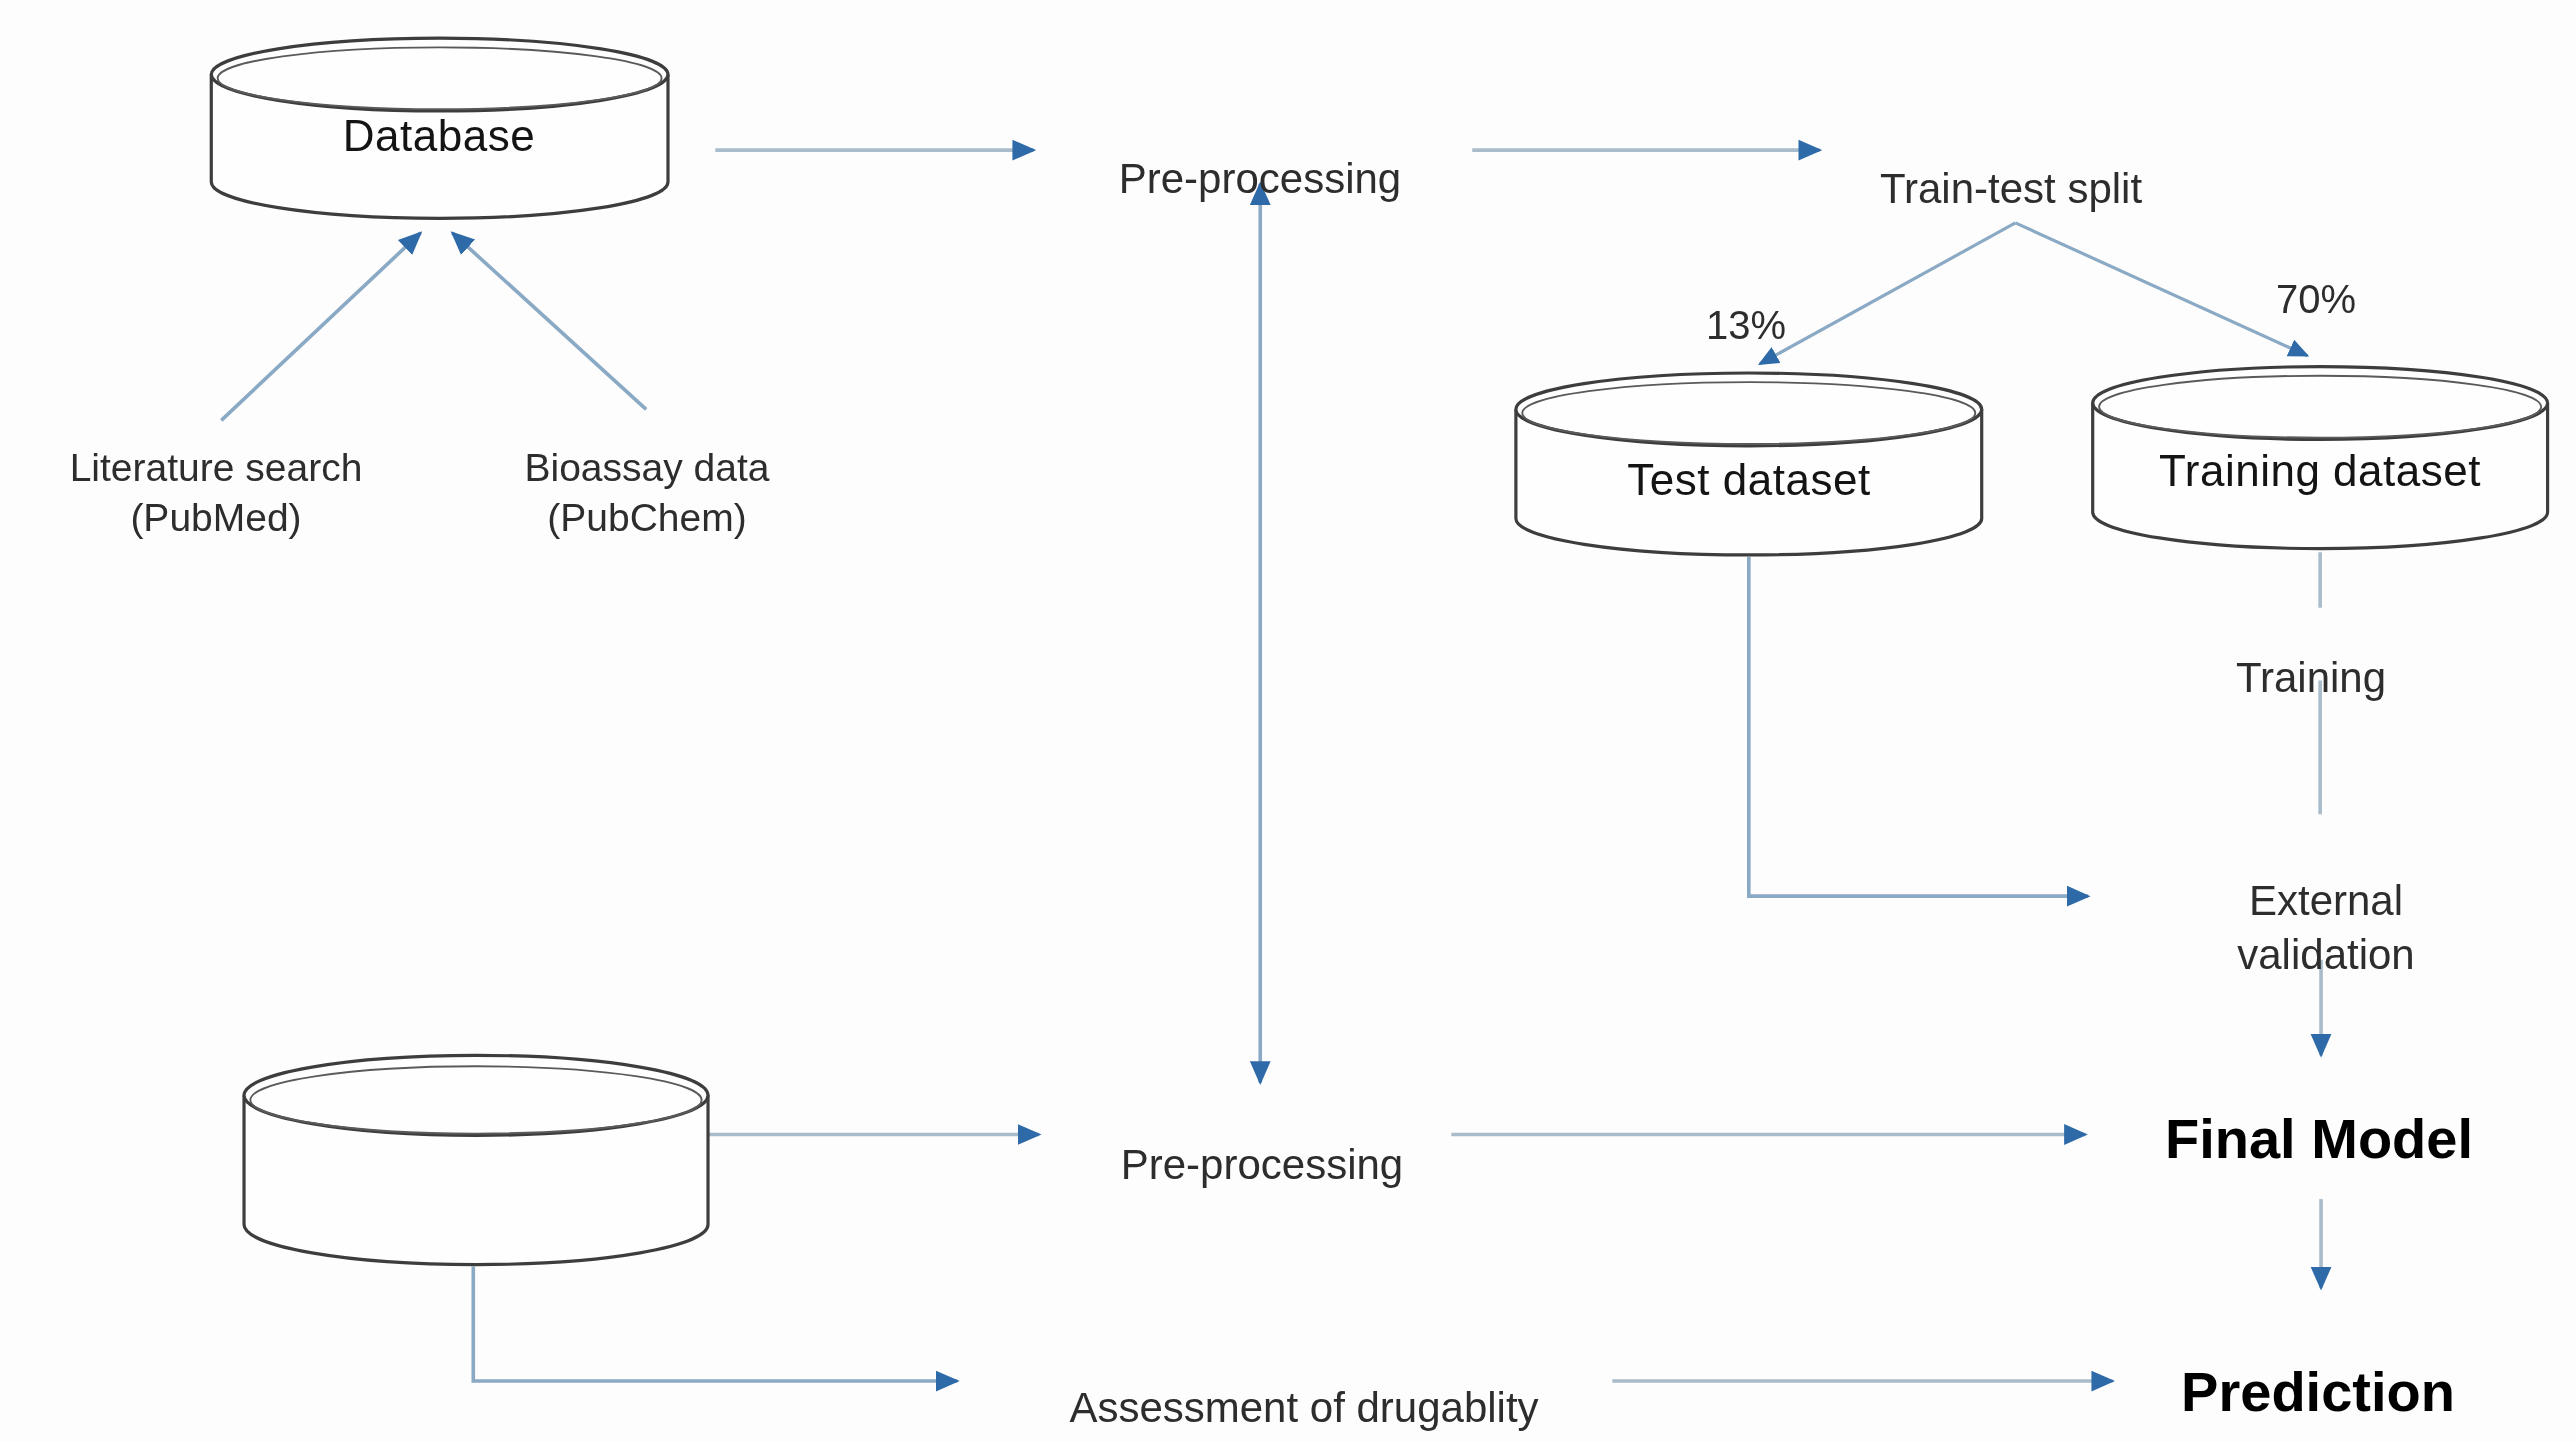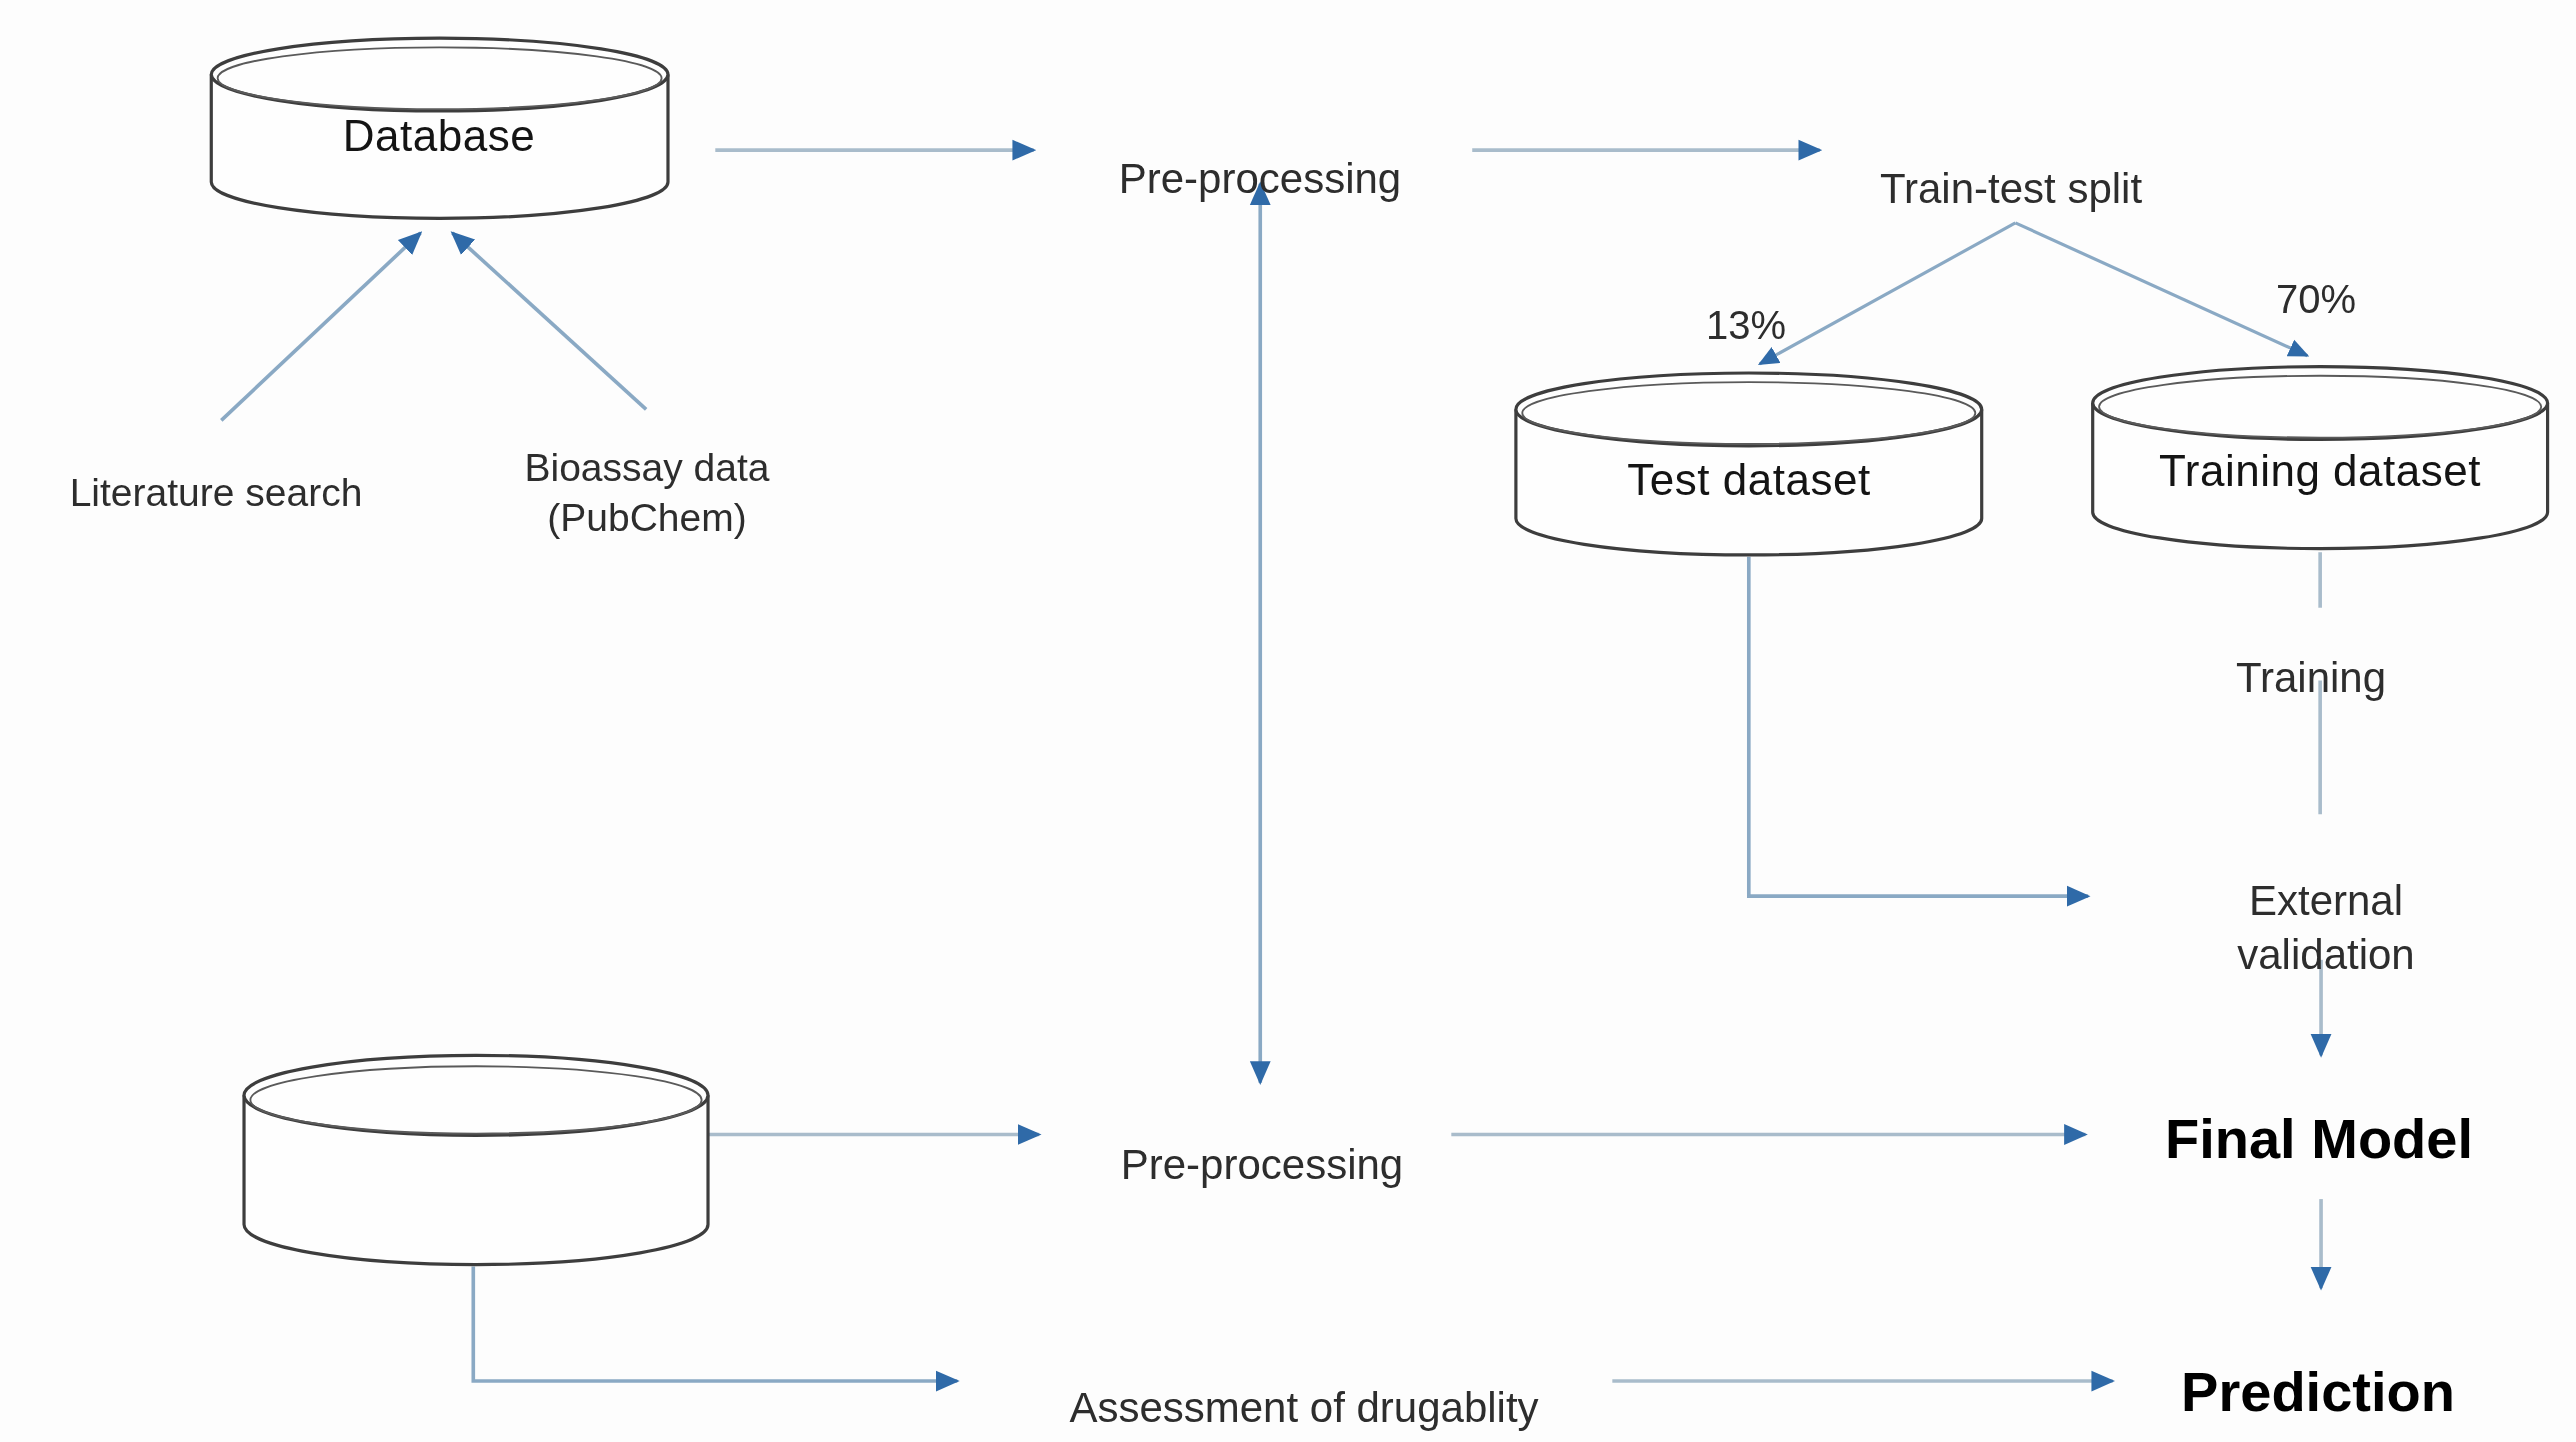--- a/index.html
+++ b/index.html
@@ -118,20 +118,21 @@
       <path d="M268,1204 L268,1346 A255,44 0 0 0 778,1346 L778,1204" fill="#fefefe" stroke="#3d3d3d" stroke-width="3.5"></path>
       <ellipse cx="523" cy="1204" rx="255" ry="44" fill="#fefefe" stroke="#3d3d3d" stroke-width="3.5"></ellipse>
       <ellipse cx="523" cy="1209" rx="248" ry="37" fill="none" stroke="#5a5a5a" stroke-width="2"></ellipse>
     </g>
   </svg>
 
   <div class="lbl node-label" style="left:439px; top:136px;">Database</div>
 
   <div class="lbl src-label twoline" style="left:216px; top:493px;">
     <span>Literature search</span>
+    <span>(PubMed)</span>
   </div>
 
   <div class="lbl src-label twoline" style="left:647px; top:493px;">
     <span>Bioassay data</span>
     <span>(PubChem)</span>
   </div>
 
   <div class="lbl step-label" style="left:1260px; top:147px;">Pre-processing</div>
 
   <div class="lbl step-label" style="left:2011px; top:157px;">Train-test split</div>

